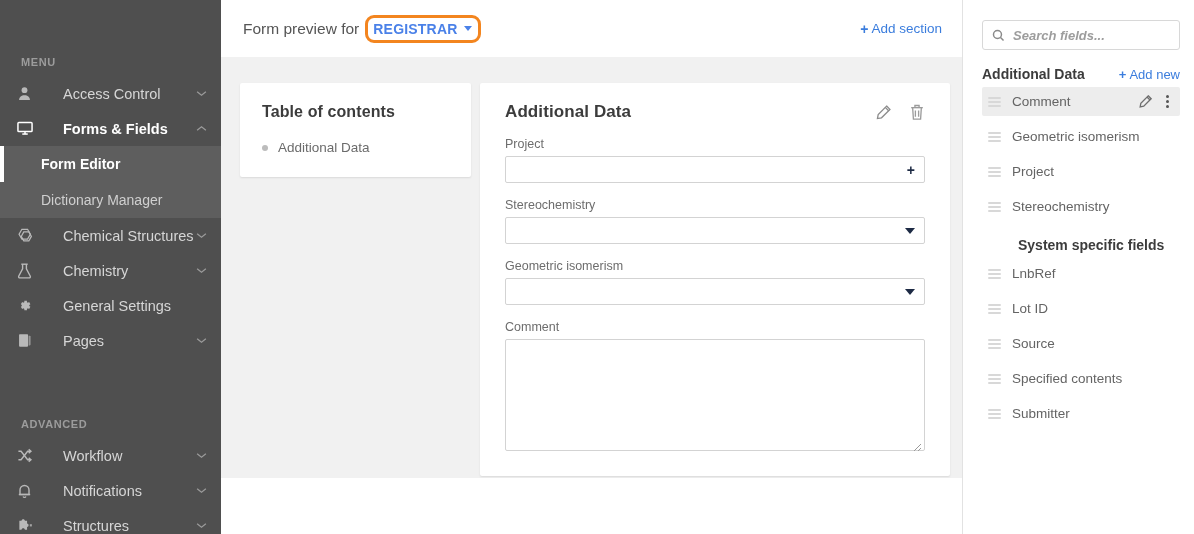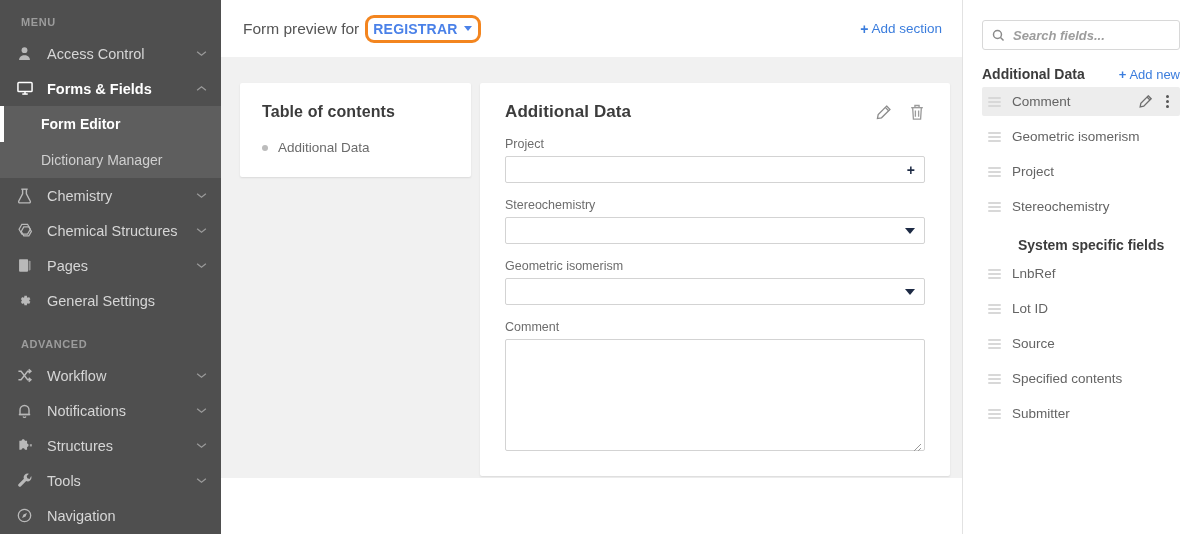--- a/index.html
+++ b/index.html
@@ -18,39 +18,40 @@
     flex: 0 0 221px;
     position: relative;
     overflow: hidden;
   }
   .menu-caption {
     color: #9c9c9c;
     font-size: 11px;
     font-weight: bold;
     letter-spacing: 0.6px;
     padding: 16px 0 8px 21px;
+    margin-top: 40px;
   }
   .menu-caption.advanced { padding-top: 20px; }
   .nav-item {
     display: flex;
     align-items: center;
     height: 35px;
     padding: 0 14px 0 17px;
     color: #d6d6d6;
     font-size: 14.5px;
     cursor: pointer;
     position: relative;
   }
   .nav-item .ic {
     width: 22px; height: 18px;
     flex: 0 0 22px;
     display: flex; align-items: center; justify-content: flex-start;
     color: #b9b9b9;
   }
-  .nav-item .lbl { margin-left: 8px; flex: 1 1 auto; white-space: nowrap; }
+  .nav-item .lbl { margin-left: 24px; flex: 1 1 auto; white-space: nowrap; }
   .nav-item .chev { color: #9a9a9a; font-size: 11px; line-height: 1; }
   .nav-item.active-parent { background: #4f4f4f; }
   .nav-item.active-parent .lbl { color: #ffffff; font-weight: bold; }
   .nav-item.active-parent .ic { color: #ffffff; }
 
   .submenu { background: #5e5e5e; }
   .sub-item {
     height: 36px;
     display: flex; align-items: center;
     padding-left: 41px;
@@ -321,71 +322,71 @@
       <div class="sub-item selected">
         <span>Form Editor</span>
       </div>
       <div class="sub-item">
         <span>Dictionary Manager</span>
       </div>
     </div>
 
     <div class="nav-item">
       <span class="ic">
+        <svg width="16" height="16" viewBox="0 0 17 17" fill="none" stroke="currentColor" stroke-width="1.3">
+            <path d="M5.2 1.4h6l3 5.2-3 5.2h-6l-3-5.2z"></path>
+            <path d="M7.2 4.2h5.4l2.7 4.7-2.7 4.7H7.2l-2.7-4.7z"></path>
+          </svg>
+      </span>
+      <span class="lbl">Chemical Structures</span>
+      <span class="chev">
+        <svg width="11" height="7" viewBox="0 0 12 8" fill="none" stroke="currentColor" stroke-width="1.4">
+            <path d="M1 2l5 4 5-4"></path>
+          </svg>
+      </span>
+    </div>
+
+    <div class="nav-item">
+      <span class="ic">
         <svg width="15" height="16" viewBox="0 0 15 16" fill="none" stroke="currentColor" stroke-width="1.4">
             <path d="M5.6 1.2v4.6L1.8 13c-.5.9.1 1.9 1.1 1.9h9.2c1 0 1.6-1 1.1-1.9L9.4 5.8V1.2"></path>
             <path d="M4.3 1.2h6.4"></path>
           </svg>
       </span>
       <span class="lbl">Chemistry</span>
       <span class="chev">
         <svg width="11" height="7" viewBox="0 0 12 8" fill="none" stroke="currentColor" stroke-width="1.4">
             <path d="M1 2l5 4 5-4"></path>
           </svg>
       </span>
     </div>
 
     <div class="nav-item">
       <span class="ic">
-        <svg width="16" height="16" viewBox="0 0 17 17" fill="none" stroke="currentColor" stroke-width="1.3">
-            <path d="M5.2 1.4h6l3 5.2-3 5.2h-6l-3-5.2z"></path>
-            <path d="M7.2 4.2h5.4l2.7 4.7-2.7 4.7H7.2l-2.7-4.7z"></path>
-          </svg>
-      </span>
-      <span class="lbl">Chemical Structures</span>
-      <span class="chev">
-        <svg width="11" height="7" viewBox="0 0 12 8" fill="none" stroke="currentColor" stroke-width="1.4">
-            <path d="M1 2l5 4 5-4"></path>
-          </svg>
-      </span>
+        <svg width="15" height="15" viewBox="0 0 16 16" fill="currentColor">
+            <path d="M8 5.1A2.9 2.9 0 1 0 8 10.9 2.9 2.9 0 0 0 8 5.1zm0 4.4a1.5 1.5 0 1 1 0-3 1.5 1.5 0 0 1 0 3z"></path>
+            <path d="M14.3 9.3l-1.2-.7a5.6 5.6 0 0 0 0-1.2l1.2-.7-1.4-2.4-1.2.7a5.2 5.2 0 0 0-1.1-.6V3h-2.8v1.4c-.4.1-.8.3-1.1.6l-1.2-.7-1.4 2.4 1.2.7a5.6 5.6 0 0 0 0 1.2l-1.2.7 1.4 2.4 1.2-.7c.3.3.7.5 1.1.6V13h2.8v-1.4c.4-.1.8-.3 1.1-.6l1.2.7z"></path>
+          </svg>
+      </span>
+      <span class="lbl">General Settings</span>
     </div>
 
     <div class="nav-item">
       <span class="ic">
         <svg width="15" height="15" viewBox="0 0 16 16" fill="currentColor">
             <path d="M3.2 1.4h7.6c.6 0 1 .5 1 1v11.2c0 .6-.4 1-1 1H3.2c-.6 0-1-.4-1-1V2.4c0-.5.4-1 1-1z"></path>
             <path d="M12.4 2.8h1.2c.5 0 .9.4.9.9v8.6c0 .5-.4.9-.9.9h-1.2z" opacity=".65"></path>
           </svg>
       </span>
       <span class="lbl">Pages</span>
       <span class="chev">
         <svg width="11" height="7" viewBox="0 0 12 8" fill="none" stroke="currentColor" stroke-width="1.4">
             <path d="M1 2l5 4 5-4"></path>
           </svg>
       </span>
-    </div>
-
-    <div class="nav-item">
-      <span class="ic">
-        <svg width="15" height="15" viewBox="0 0 16 16" fill="currentColor">
-            <path d="M8 5.1A2.9 2.9 0 1 0 8 10.9 2.9 2.9 0 0 0 8 5.1zm0 4.4a1.5 1.5 0 1 1 0-3 1.5 1.5 0 0 1 0 3z"></path>
-            <path d="M14.3 9.3l-1.2-.7a5.6 5.6 0 0 0 0-1.2l1.2-.7-1.4-2.4-1.2.7a5.2 5.2 0 0 0-1.1-.6V3h-2.8v1.4c-.4.1-.8.3-1.1.6l-1.2-.7-1.4 2.4 1.2.7a5.6 5.6 0 0 0 0 1.2l-1.2.7 1.4 2.4 1.2-.7c.3.3.7.5 1.1.6V13h2.8v-1.4c.4-.1.8-.3 1.1-.6l1.2.7z"></path>
-          </svg>
-      </span>
-      <span class="lbl">General Settings</span>
     </div>
 
     <div class="menu-caption advanced">ADVANCED</div>
 
     <div class="nav-item">
       <span class="ic">
         <svg width="16" height="15" viewBox="0 0 17 15" fill="none" stroke="currentColor" stroke-width="1.5">
             <path d="M1.5 3h2.8l7 9h3"></path>
             <path d="M1.5 12h2.8l7-9h3"></path>
             <path d="M12.4 1l2.4 2-2.4 2"></path>

